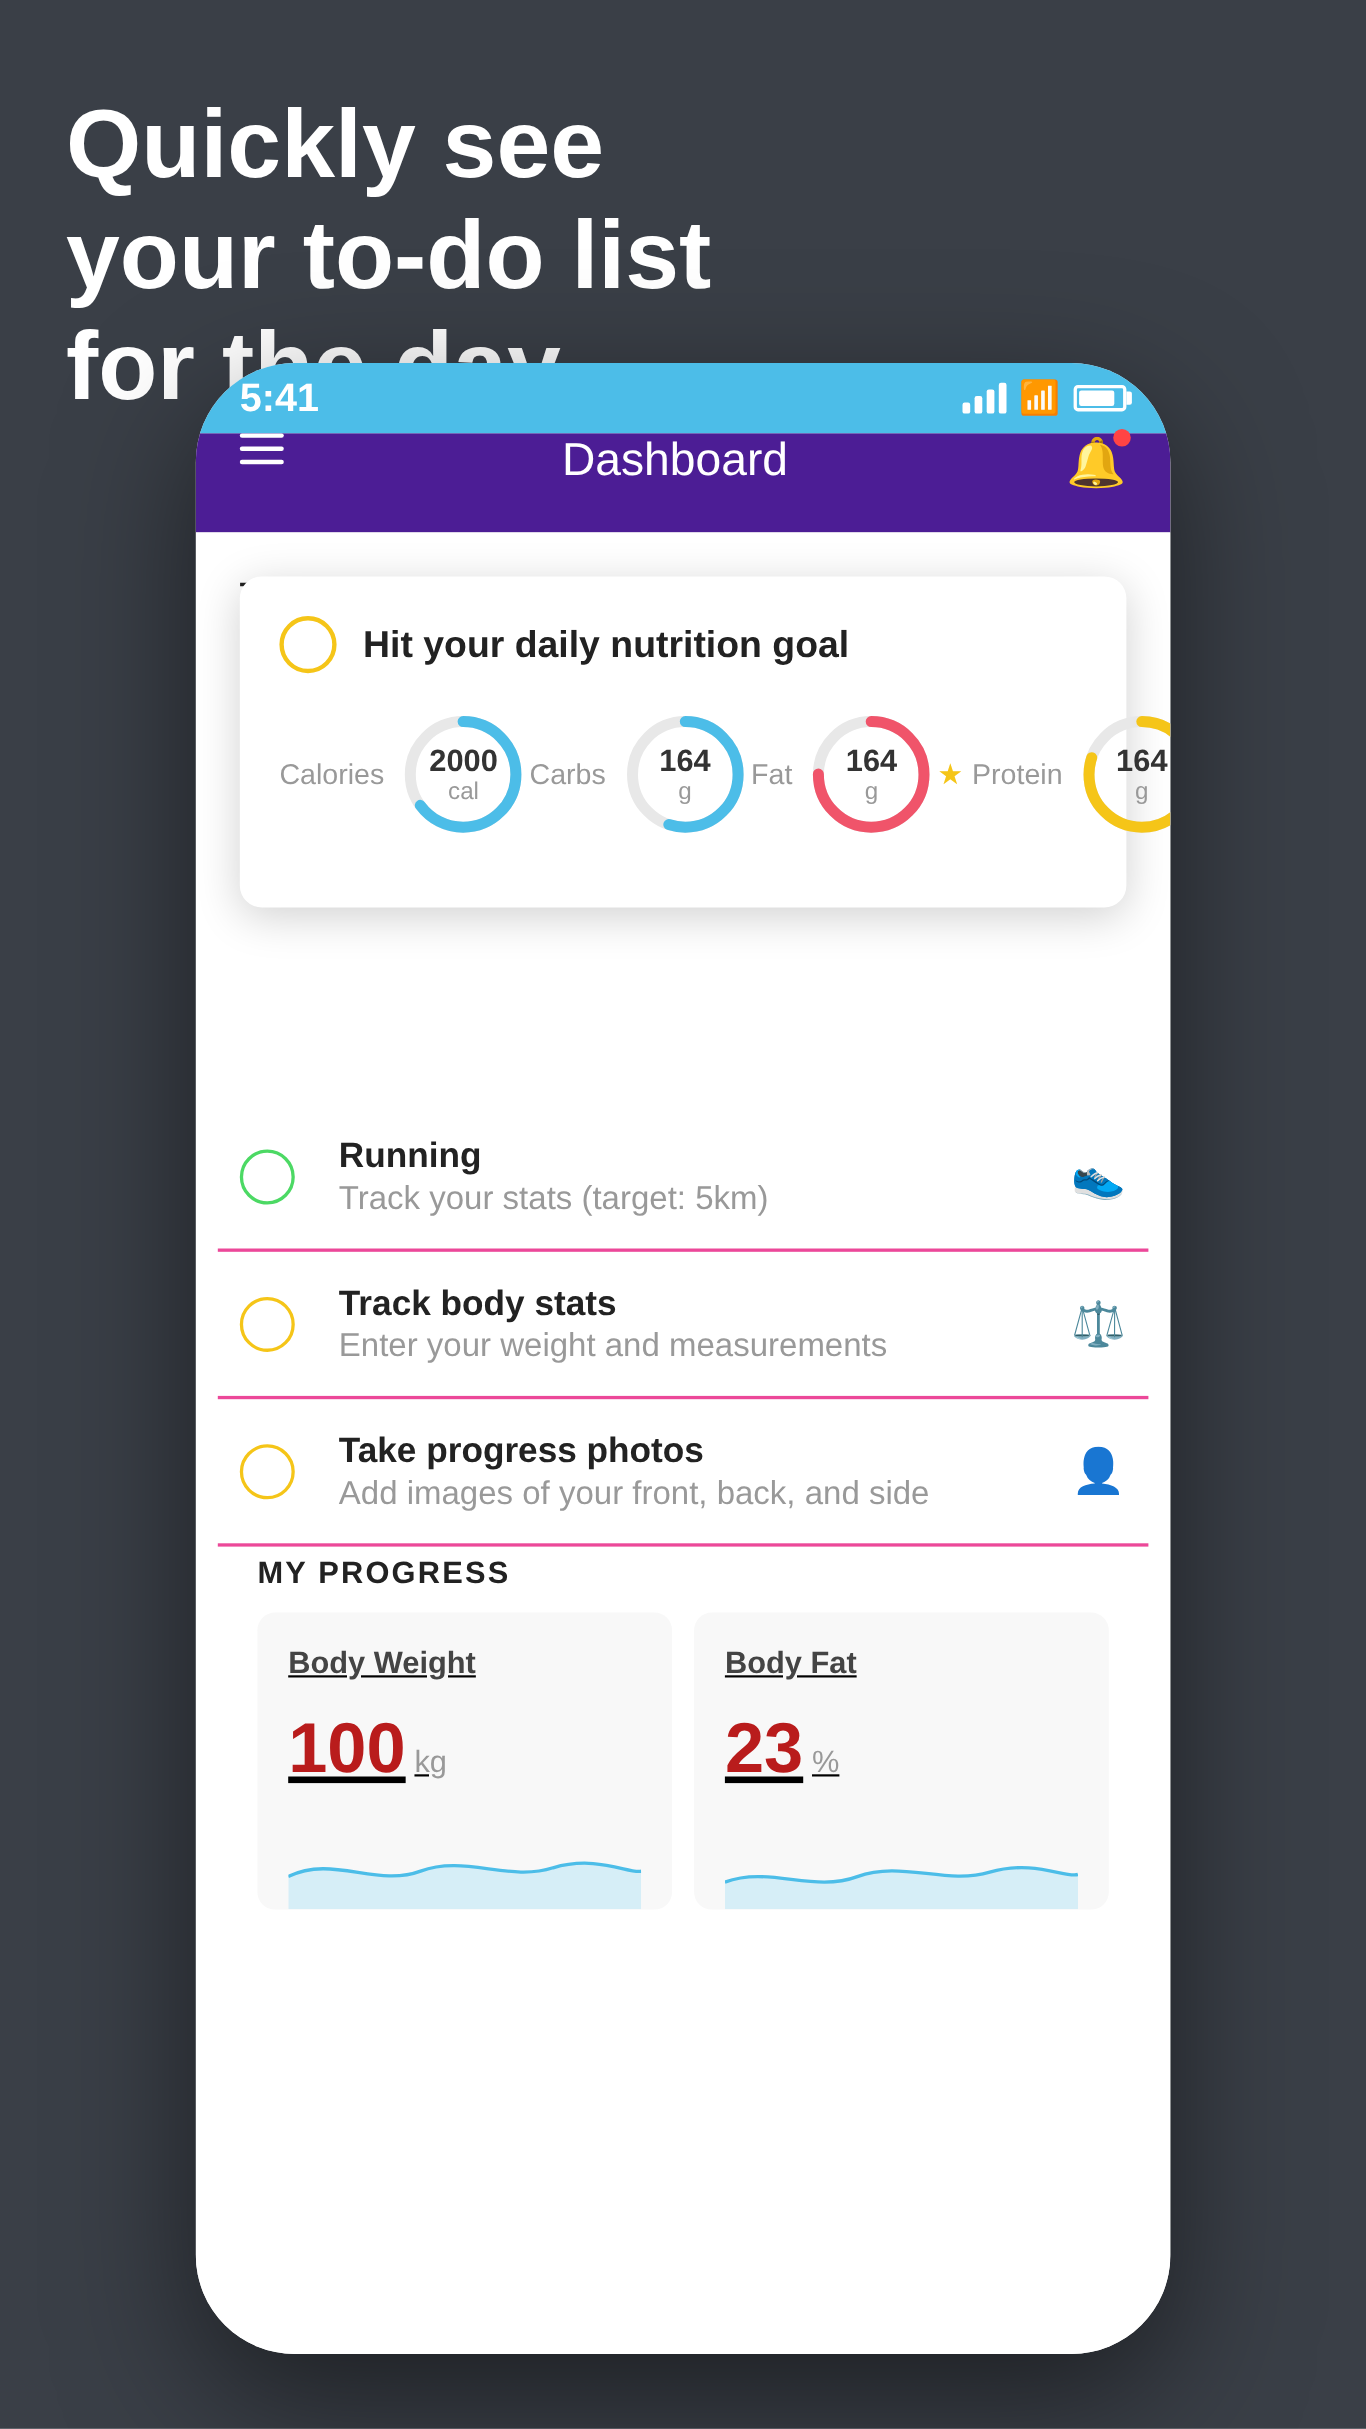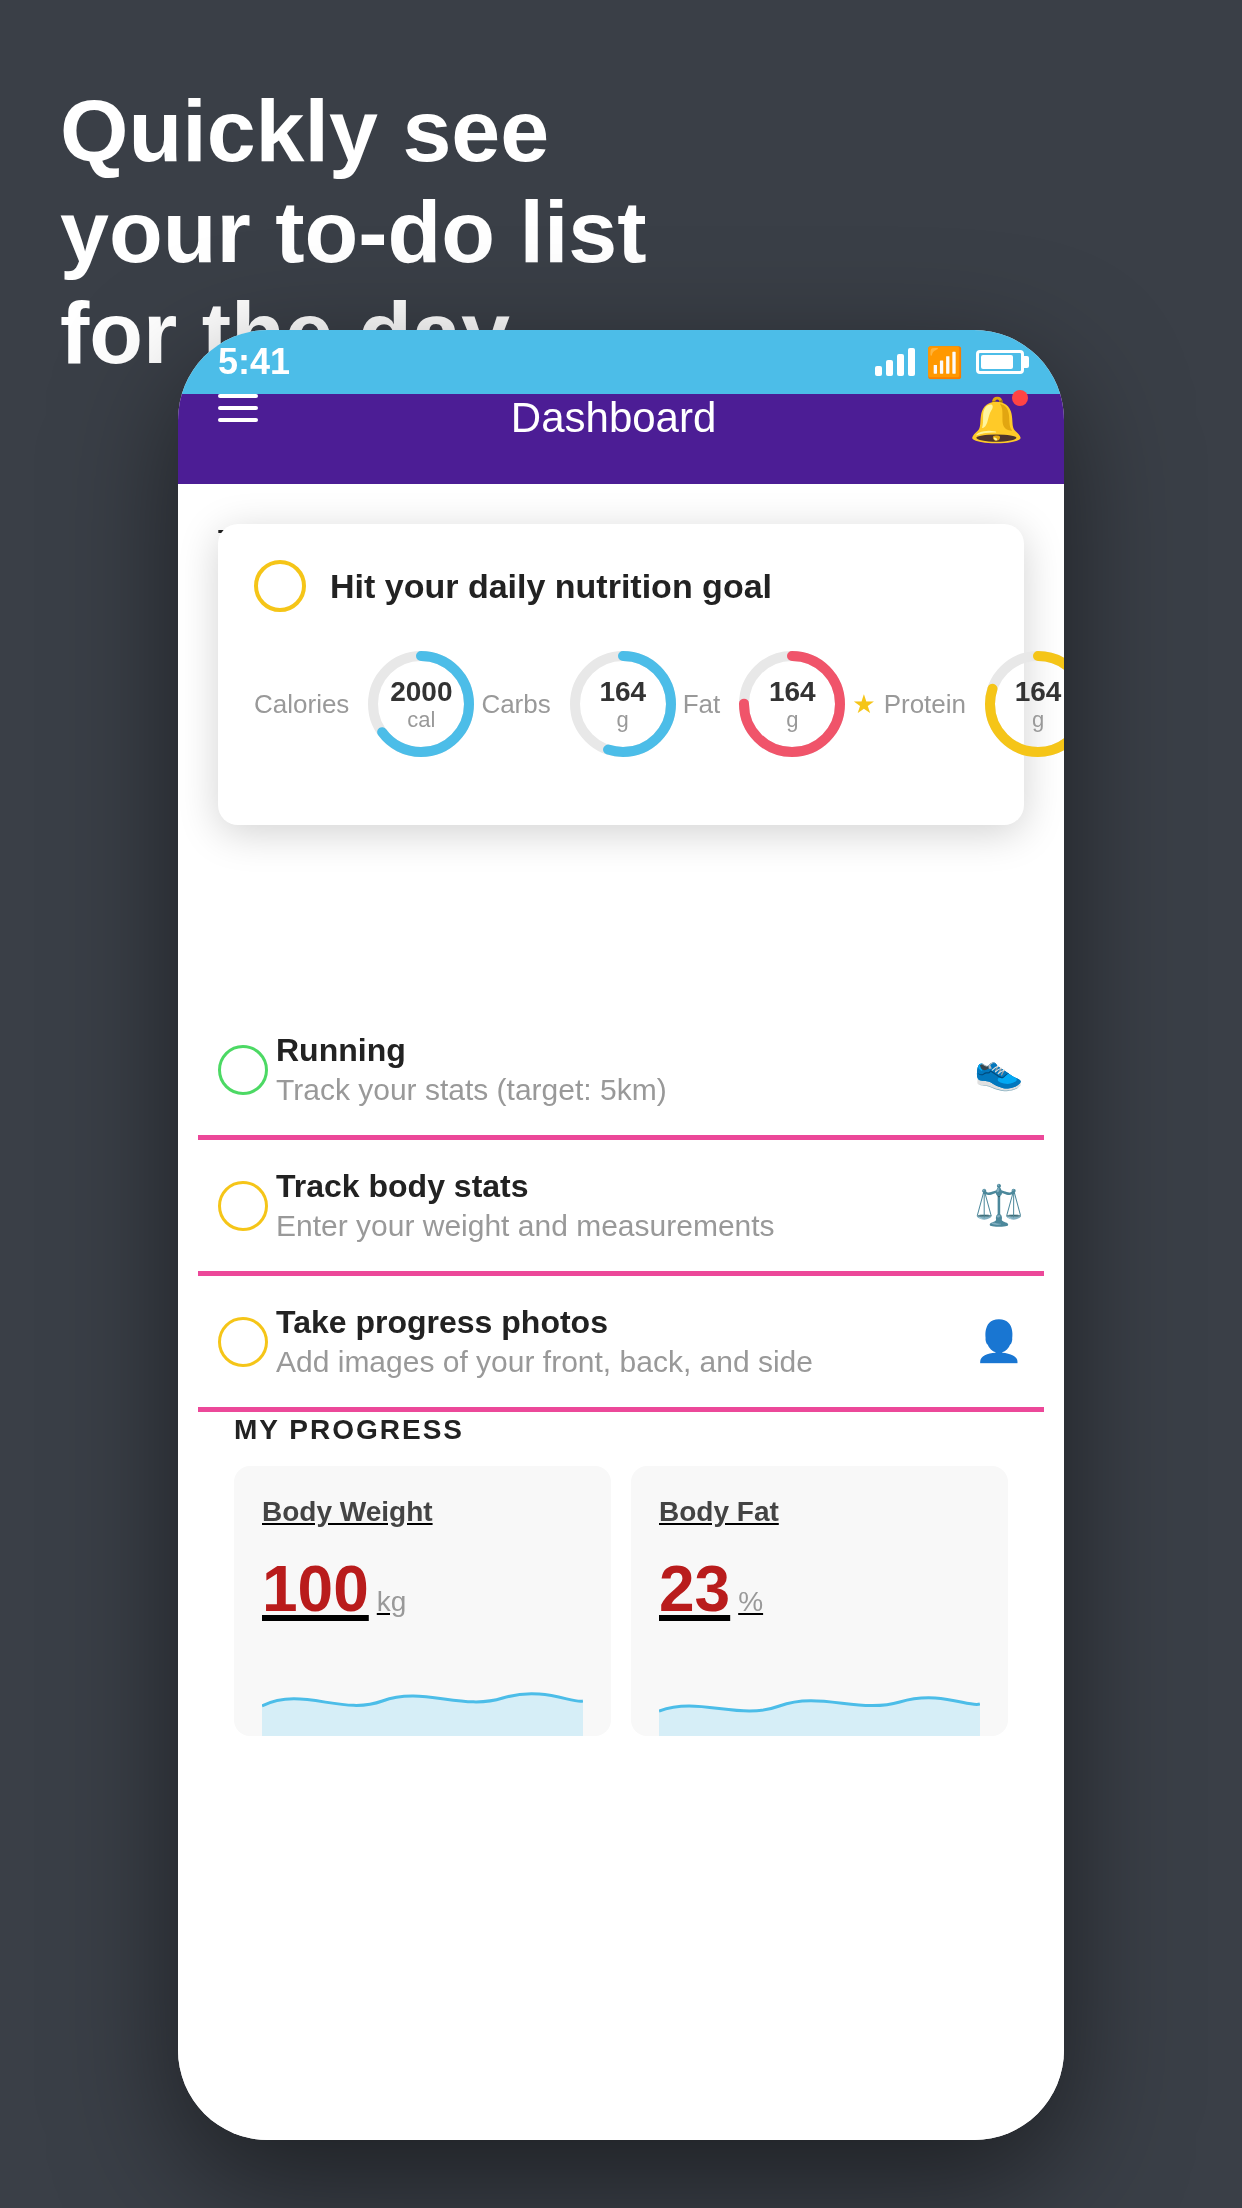--- a/index.html
+++ b/index.html
@@ -251,22 +251,22 @@
       padding: 0 20px;
       position: absolute;
       left: 0;
       right: 0;
       top: 520px;
     }
     .todo-item {
       display: flex;
       align-items: center;
       padding: 28px 20px;
-      border-bottom: 5px solid #ec4899;
-      gap: 8px;
+      border-bottom: 3px solid #ec4899;
+      gap: 40px;
     }
     .todo-circle {
       width: 50px;
       height: 50px;
       border-radius: 50%;
       border: 3px solid;
       flex-shrink: 0;
     }
     .todo-circle.green { border-color: #4cd964; }
     .todo-circle.yellow { border-color: #f5c518; }

